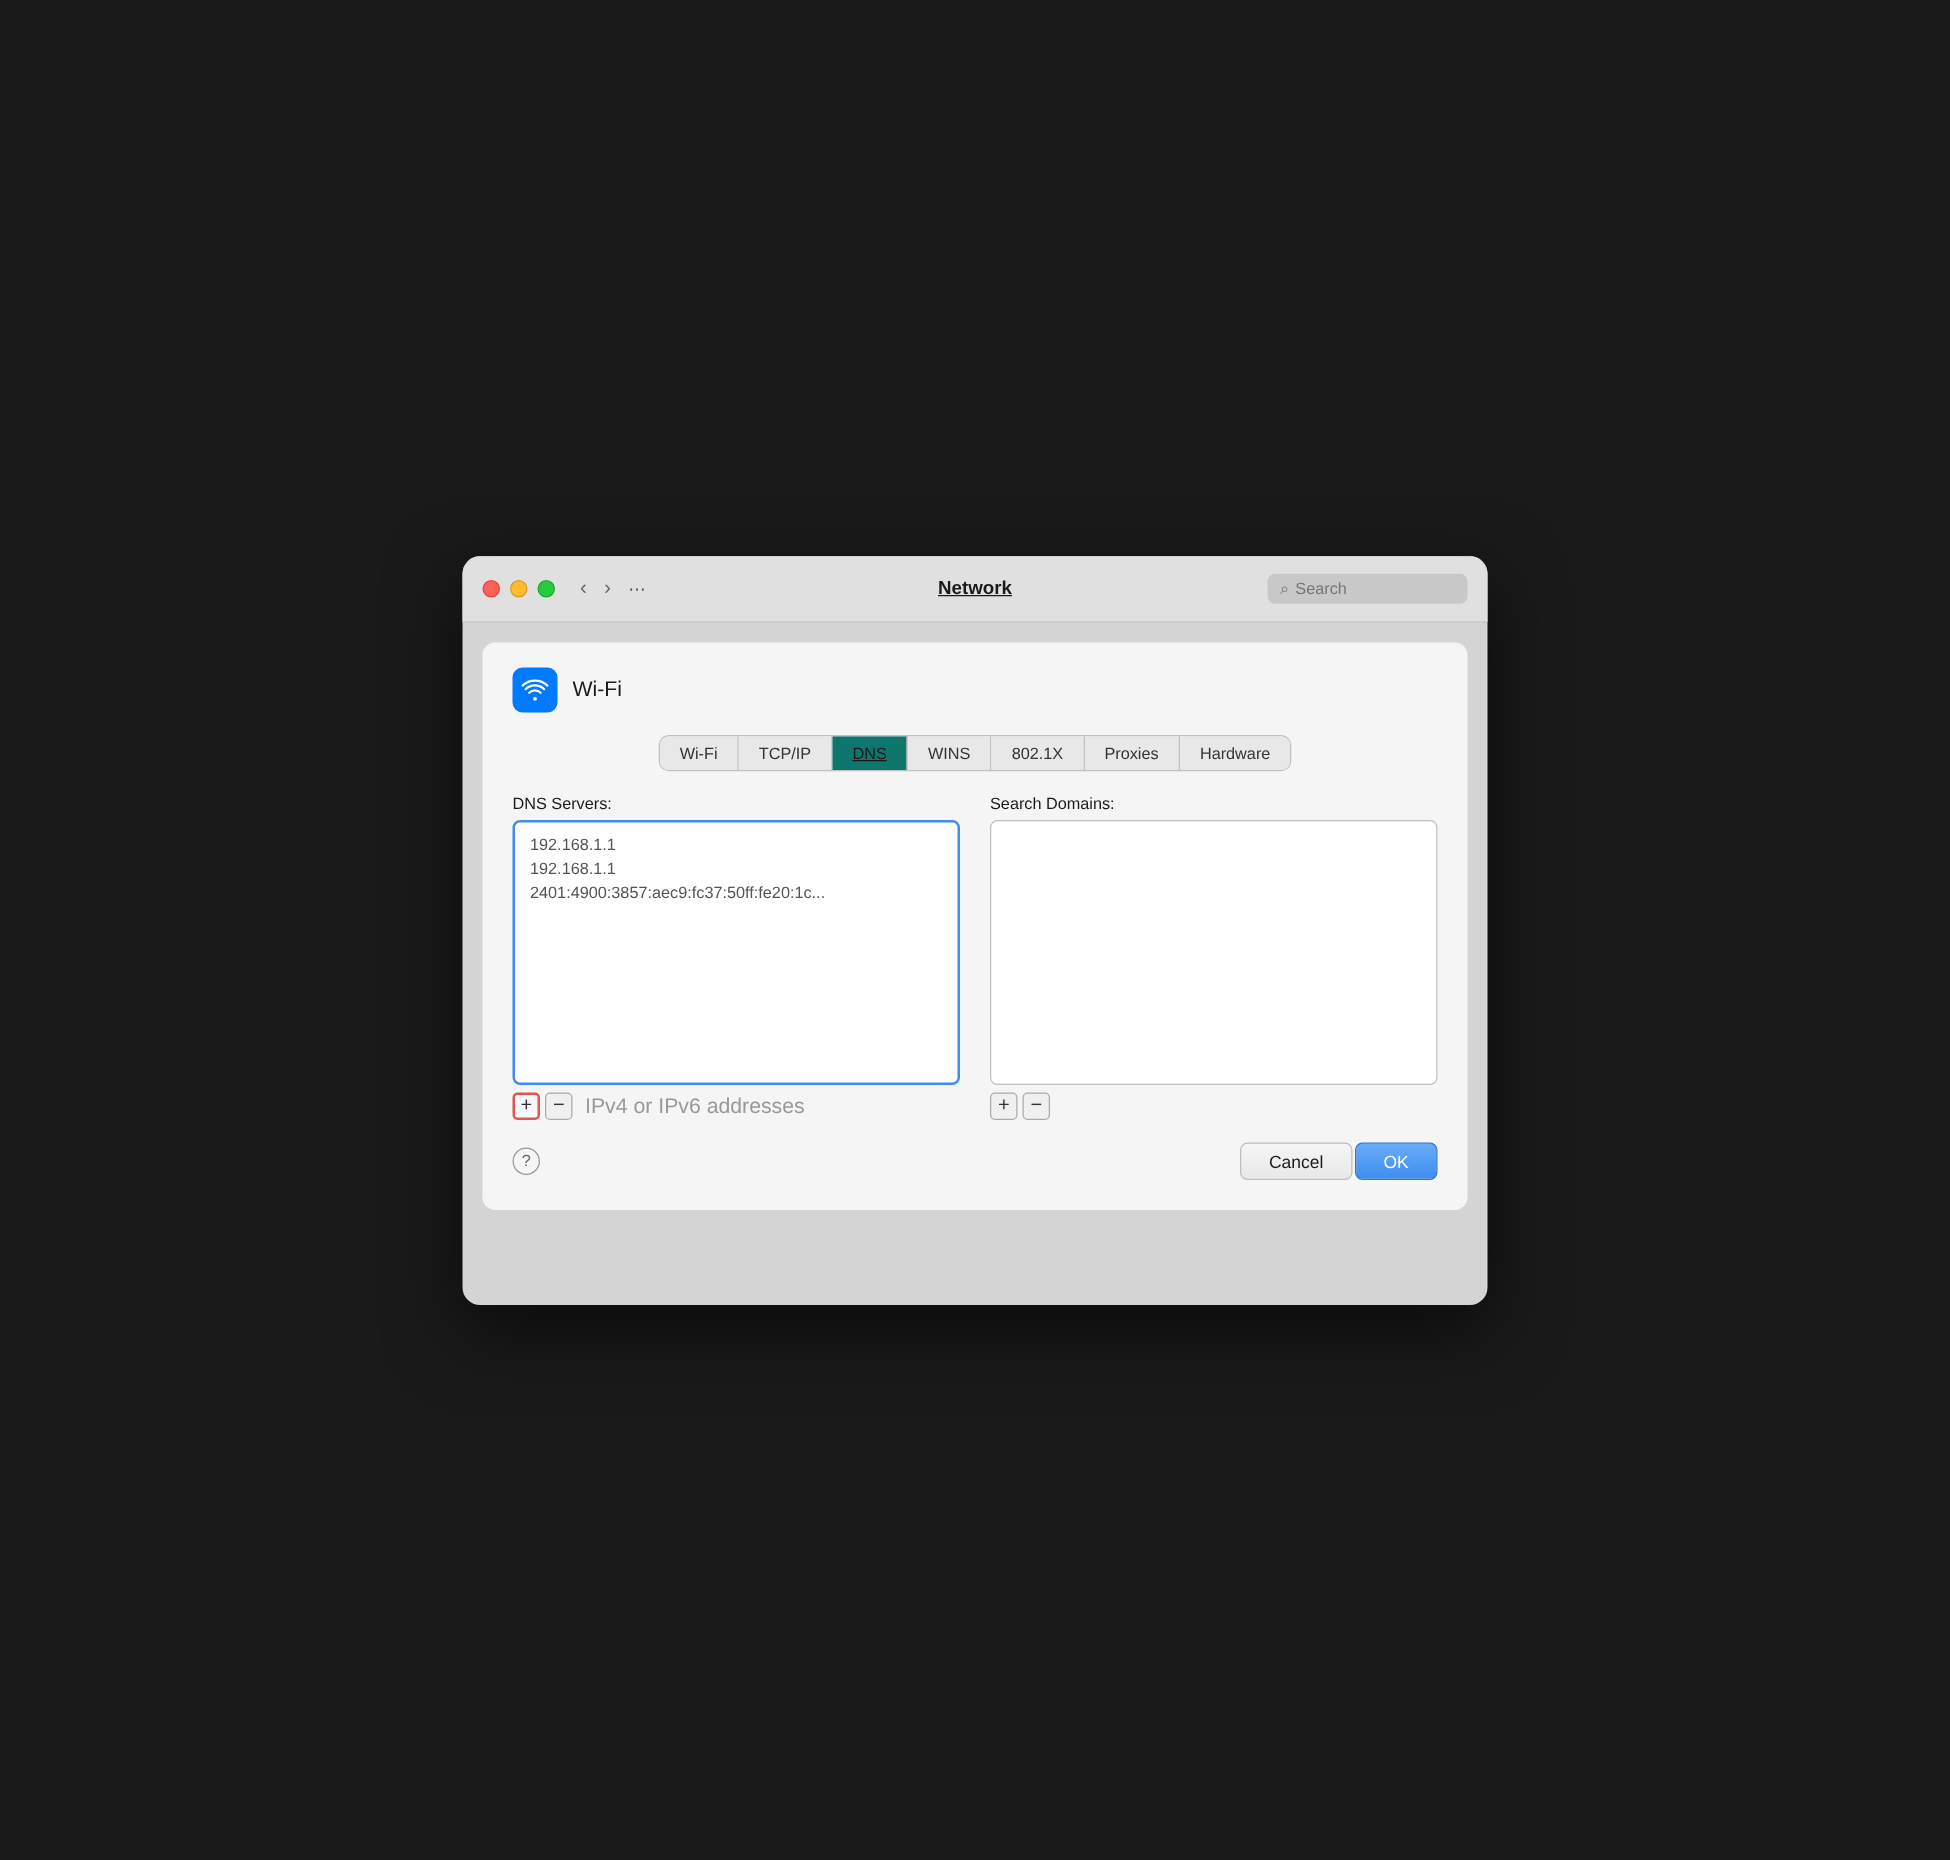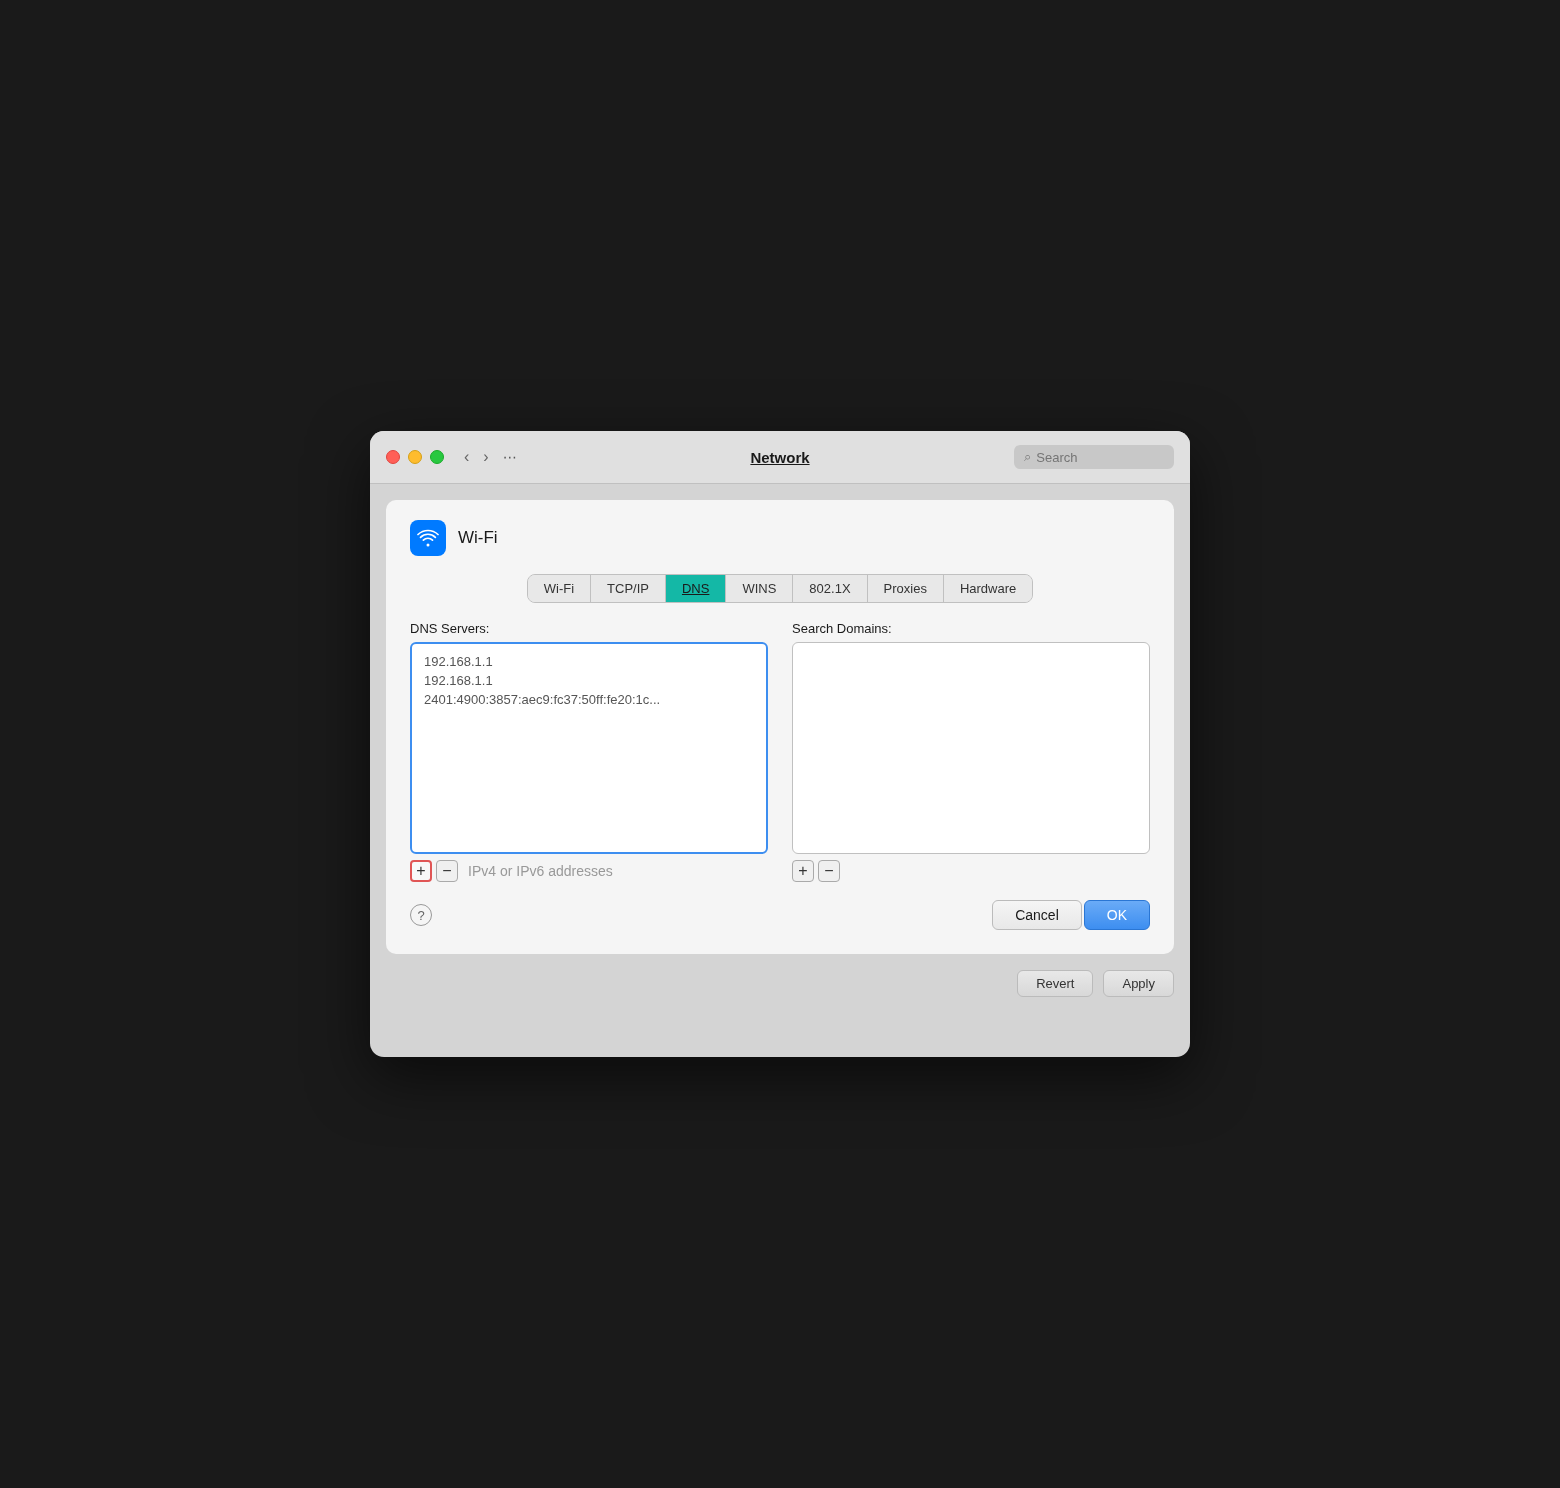--- a/index.html
+++ b/index.html
@@ -161,21 +161,21 @@
       border-right: 1px solid #c0c0c0;
       background: #e8e8e8;
       white-space: nowrap;
     }
 
     .tab:last-child {
       border-right: none;
     }
 
     .tab.active {
-      background: #14b8a6;
+      background: #0f766e;
       font-weight: 500;
       color: #1a1a1a;
       text-decoration: underline;
     }
 
     
     .info-text {
       font-size: 13px;
       color: #333;
       line-height: 1.5;
@@ -244,21 +244,21 @@
       color: #333;
       line-height: 1;
     }
 
     .icon-btn.highlighted {
       border: 2px solid #e05555;
       background: #f8f8f8;
     }
 
     .placeholder-hint {
-      font-size: 14px;
+      font-size: 17px;
       color: #999;
       margin-left: 6px;
     }
 
     
     .bottom-bar {
       display: flex;
       align-items: center;
       justify-content: space-between;
       margin-top: 18px;
@@ -403,17 +403,13 @@
 
     <div class="bottom-bar">
       <button class="help-btn">?</button>
       <div class="action-buttons">
         <button class="btn-cancel">Cancel</button>
         <button class="btn-ok">OK</button>
       </div>
     </div>
   </div>
 
-  <div class="system-btns">
-    <button class="sys-btn">Revert</button>
-    <button class="sys-btn">Apply</button>
-  </div>
 </div>
 
 </body></html>

